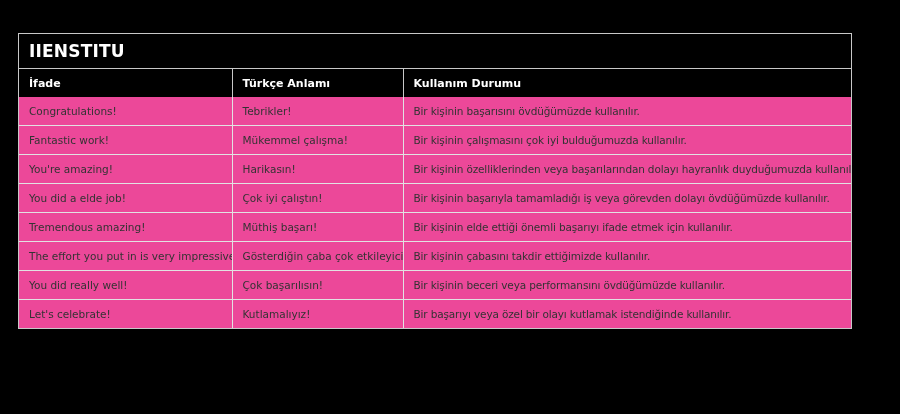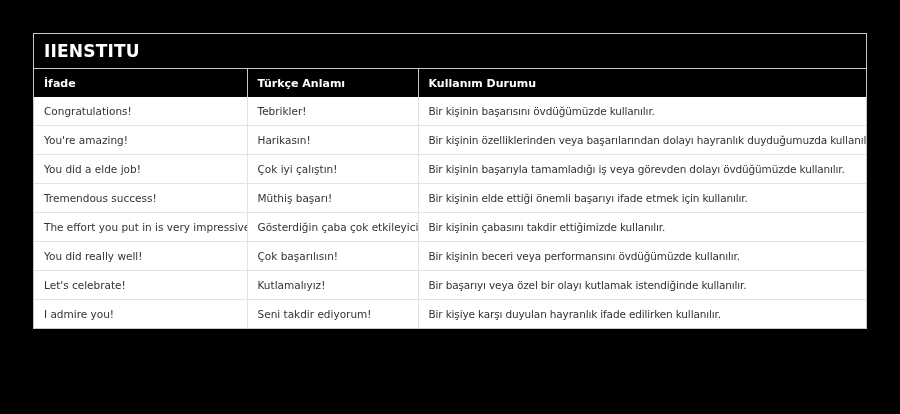--- a/index.html
+++ b/index.html
@@ -8,25 +8,25 @@
       background: #000000;
       width: 900px;
       height: 414px;
       overflow: hidden;
     }
     body {
       font-family: "DejaVu Sans", "Liberation Sans", sans-serif;
     }
     .frame {
       position: absolute;
-      left: 33px;
+      left: 18px;
       top: 33px;
       width: 832px;
       border: 1px solid #c8c8c8;
-      background: #ffffff;
+      background: #ec4899;
       box-sizing: content-box;
     }
     .title-bar {
       height: 34px;
       background: #000000;
       border-bottom: 1px solid #c8c8c8;
       display: flex;
       align-items: center;
       padding-left: 10px;
       color: #ffffff;
@@ -88,49 +88,49 @@
         <th>Kullanım Durumu</th>
       </tr>
     </thead>
     <tbody>
       <tr>
         <td>Congratulations!</td>
         <td>Tebrikler!</td>
         <td class="c3">Bir kişinin başarısını övdüğümüzde kullanılır.</td>
       </tr>
       <tr>
+        <td>Fantastic work!</td>
+        <td>Mükemmel çalışma!</td>
+        <td class="c3">Bir kişinin çalışmasını çok iyi bulduğumuzda kullanılır.</td>
+      </tr>
+      <tr>
         <td>You're amazing!</td>
         <td>Harikasın!</td>
         <td class="c3">Bir kişinin özelliklerinden veya başarılarından dolayı hayranlık duyduğumuzda kullanılır.</td>
       </tr>
       <tr>
         <td>You did a elde job!</td>
         <td>Çok iyi çalıştın!</td>
         <td class="c3">Bir kişinin başarıyla tamamladığı iş veya görevden dolayı övdüğümüzde kullanılır.</td>
       </tr>
       <tr>
-        <td>Tremendous success!</td>
+        <td>Tremendous amazing!</td>
         <td>Müthiş başarı!</td>
         <td class="c3">Bir kişinin elde ettiği önemli başarıyı ifade etmek için kullanılır.</td>
       </tr>
       <tr>
         <td>The effort you put in is very impressive!</td>
         <td>Gösterdiğin çaba çok etkileyici!</td>
         <td class="c3">Bir kişinin çabasını takdir ettiğimizde kullanılır.</td>
       </tr>
       <tr>
         <td>You did really well!</td>
         <td>Çok başarılısın!</td>
         <td class="c3">Bir kişinin beceri veya performansını övdüğümüzde kullanılır.</td>
       </tr>
       <tr>
         <td>Let's celebrate!</td>
         <td>Kutlamalıyız!</td>
         <td class="c3">Bir başarıyı veya özel bir olayı kutlamak istendiğinde kullanılır.</td>
       </tr>
-      <tr>
-        <td>I admire you!</td>
-        <td>Seni takdir ediyorum!</td>
-        <td class="c3">Bir kişiye karşı duyulan hayranlık ifade edilirken kullanılır.</td>
-      </tr>
     </tbody>
   </table>
 </div>
 
 </body></html>

